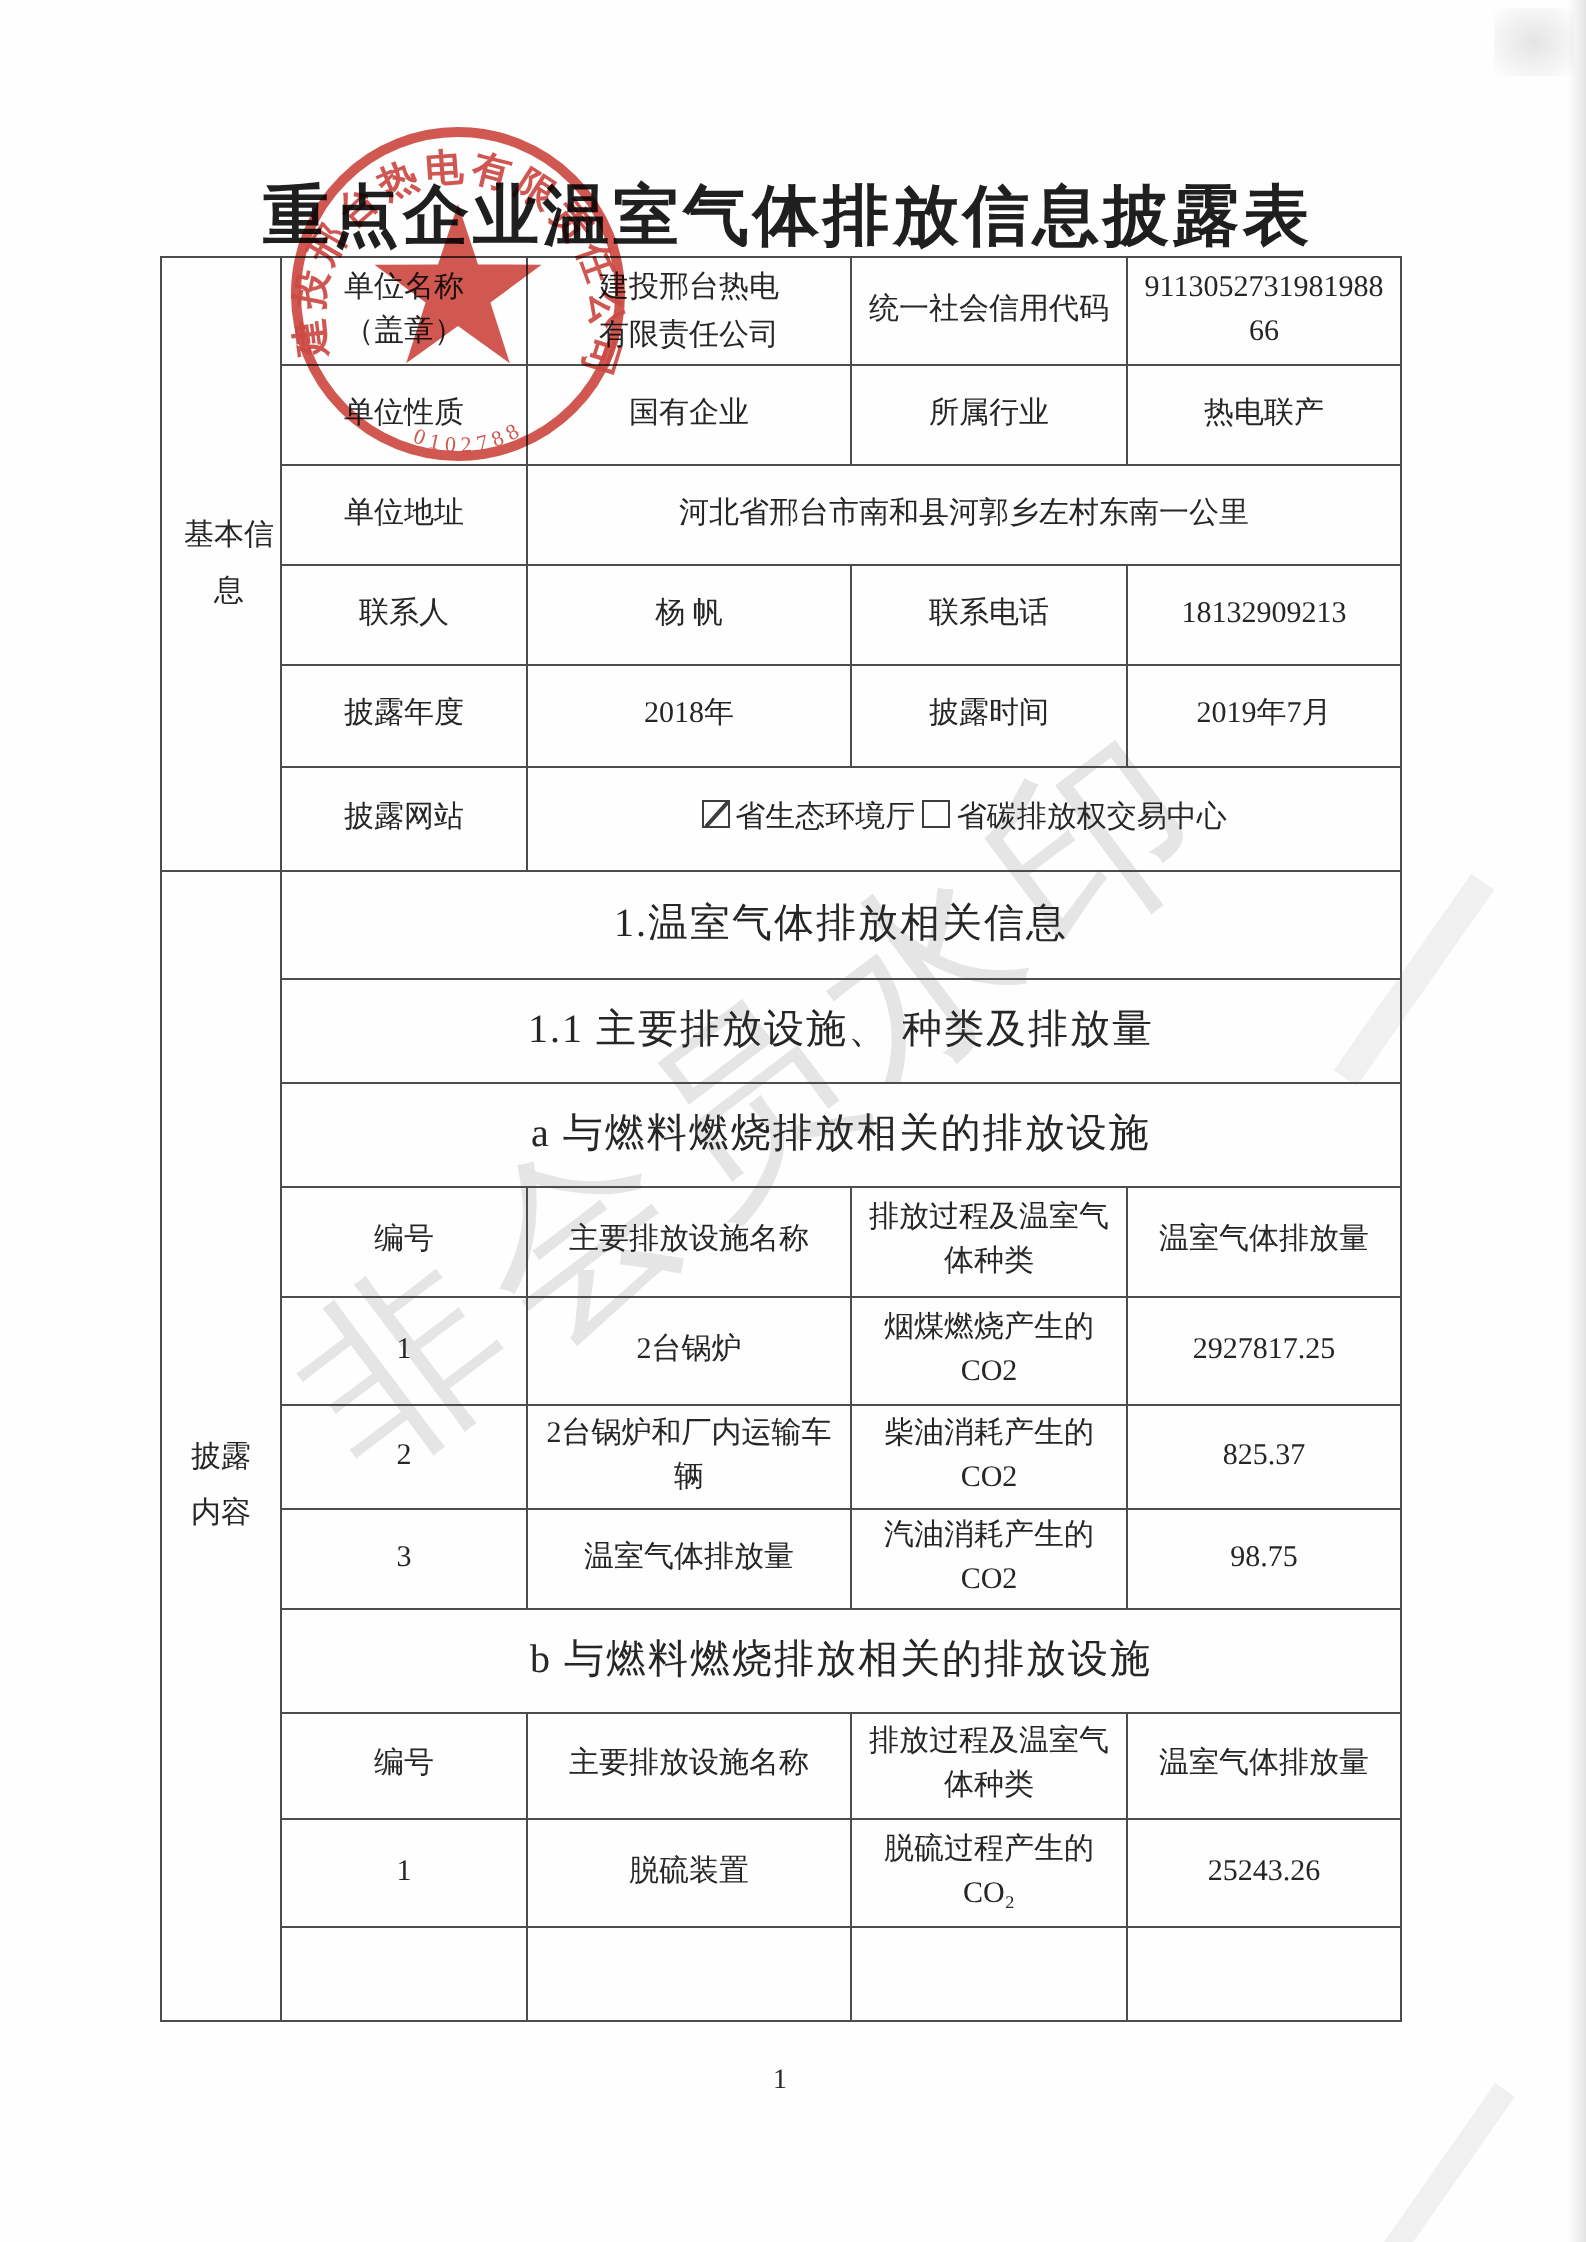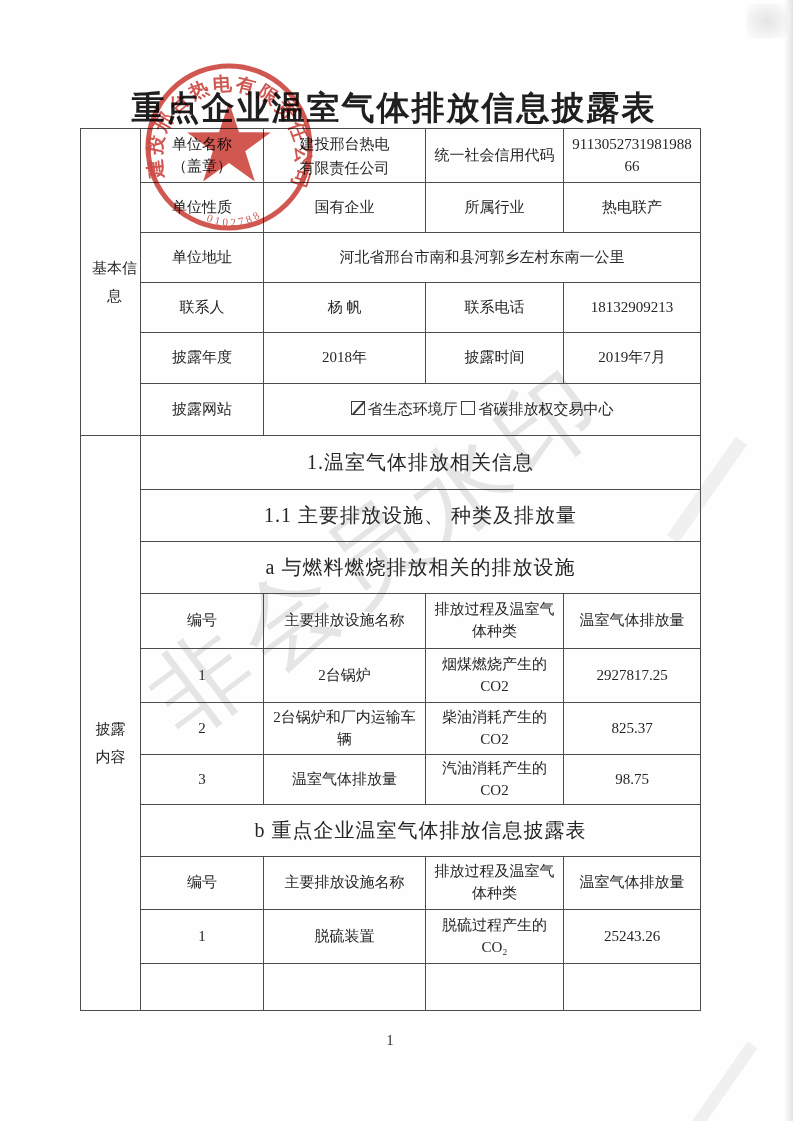--- a/index.html
+++ b/index.html
@@ -201,21 +201,21 @@
         <td>柴油消耗产生的CO2</td>
         <td>825.37</td>
       </tr>
       <tr style="height:50px">
         <td>3</td>
         <td>温室气体排放量</td>
         <td>汽油消耗产生的CO2</td>
         <td>98.75</td>
       </tr>
       <tr style="height:52px">
-        <td colspan="4" class="sec">b 重点企业温室气体排放信息披露表</td>
+        <td colspan="4" class="sec">b 与燃料燃烧排放相关的排放设施</td>
       </tr>
       <tr style="height:53px">
         <td>编号</td>
         <td>主要排放设施名称</td>
         <td>排放过程及温室气体种类</td>
         <td>温室气体排放量</td>
       </tr>
       <tr style="height:54px">
         <td>1</td>
         <td>脱硫装置</td>

